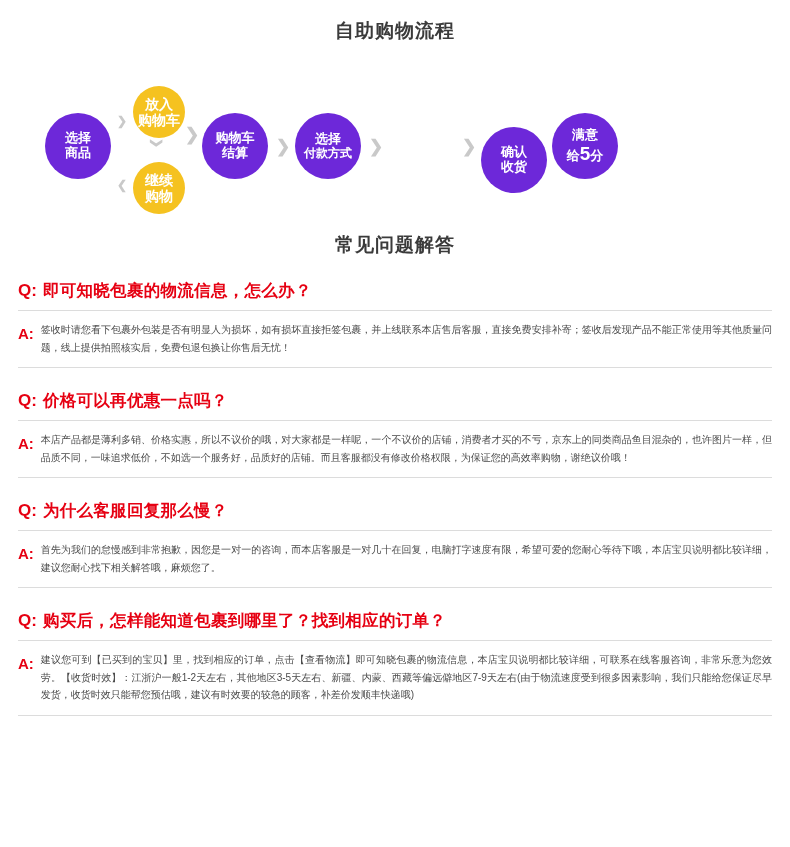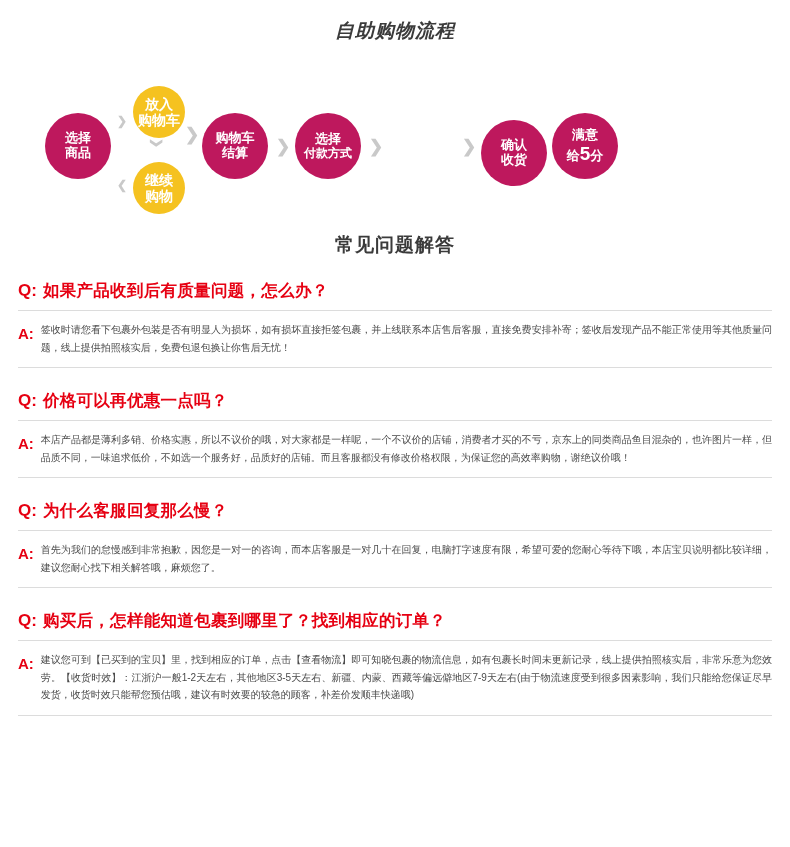--- a/index.html
+++ b/index.html
@@ -21,21 +21,21 @@
   }
 
   
   .section-title {
     text-align: center;
     font-size: 19px;
     font-weight: bold;
     color: #3b3b3b;
     letter-spacing: 1px;
   }
-  #flow-title { padding-top: 18px; font-style: italic; }
+  #flow-title { padding-top: 18px; }
   #faq-title { padding-top: 6px; text-align: center; }
 
   
   .flow {
     position: relative;
     height: 160px;
     margin-top: 22px;
   }
   .node {
     position: absolute;
@@ -44,21 +44,21 @@
     align-items: center;
     justify-content: center;
     text-align: center;
     color: #ffffff;
     font-weight: bold;
     line-height: 1.15;
     box-sizing: border-box;
   }
   .node-red {
     width: 66px; height: 66px;
-    background: #be185d;
+    background: #6d28d9;
     font-size: 13px;
   }
   .node-yellow {
     width: 52px; height: 52px;
     background: #f5c220;
     color: #ffffff;
     font-size: 14px;
   }
   .node .lbl { display: block; }
 
@@ -173,21 +173,21 @@
         <span class="lbl">选择</span>
         <span class="lbl" style="font-size:12px;">付款方式</span>
       </span>
     </div>
 
     <div class="arrow" style="left:369px; top:70px;">❯</div>
 
 
     <div class="arrow" style="left:462px; top:70px;">❯</div>
 
-    <div class="node node-red" style="left:481px; top:54px;align-items:center;">
+    <div class="node node-red" style="left:481px; top:61px;align-items:center;">
       <span>
         <span class="lbl">确认</span>
         <span class="lbl">收货</span>
       </span>
     </div>
 
     <div class="arrow" style="left:555px; top:70px;">❯</div>
 
     <div class="node node-red" style="left:552px; top:47px;">
       <span>
@@ -197,21 +197,21 @@
     </div>
   </div>
 
   <div id="faq-title" class="section-title">常见问题解答</div>
 
   <div class="faq-block">
 
     <div>
       <div class="q-row">
         <span class="q-mark">Q:</span>
-        <span class="q-text">如果产品收到后有质量问题，怎么办？</span>
+        <span class="q-text">即可知晓包裹的物流信息，怎么办？</span>
       </div>
       <div class="a-row">
         <span class="a-mark">A:</span>
         <span class="a-text">签收时请您看下包裹外包装是否有明显人为损坏，如有损坏直接拒签包裹，并上线联系本店售后客服，直接免费安排补寄；签收后发现产品不能正常使用等其他质量问题，线上提供拍照核实后，免费包退包换让你售后无忧！</span>
       </div>
     </div>
 
     <div>
       <div class="q-row">
         <span class="q-mark">Q:</span>
@@ -234,18 +234,18 @@
       </div>
     </div>
 
     <div>
       <div class="q-row">
         <span class="q-mark">Q:</span>
         <span class="q-text">购买后，怎样能知道包裹到哪里了？找到相应的订单？</span>
       </div>
       <div class="a-row">
         <span class="a-mark">A:</span>
-        <span class="a-text">建议您可到【已买到的宝贝】里，找到相应的订单，点击【查看物流】即可知晓包裹的物流信息，如有包裹长时间未更新记录，线上提供拍照核实后，非常乐意为您效劳。【收货时效】：江浙沪一般1-2天左右，其他地区3-5天左右、新疆、内蒙、西藏等偏远僻地区7-9天左右(由于物流速度受到很多因素影响，我们只能给您保证尽早发货，收货时效只能帮您预估哦，建议有时效要的较急的顾客，补差价发顺丰快递哦)</span>
+        <span class="a-text">建议您可到【已买到的宝贝】里，找到相应的订单，点击【查看物流】即可知晓包裹的物流信息，本店宝贝说明都比较详细，可联系在线客服咨询，非常乐意为您效劳。【收货时效】：江浙沪一般1-2天左右，其他地区3-5天左右、新疆、内蒙、西藏等偏远僻地区7-9天左右(由于物流速度受到很多因素影响，我们只能给您保证尽早发货，收货时效只能帮您预估哦，建议有时效要的较急的顾客，补差价发顺丰快递哦)</span>
       </div>
     </div>
 
   </div>
 </div>
 
 </body></html>

